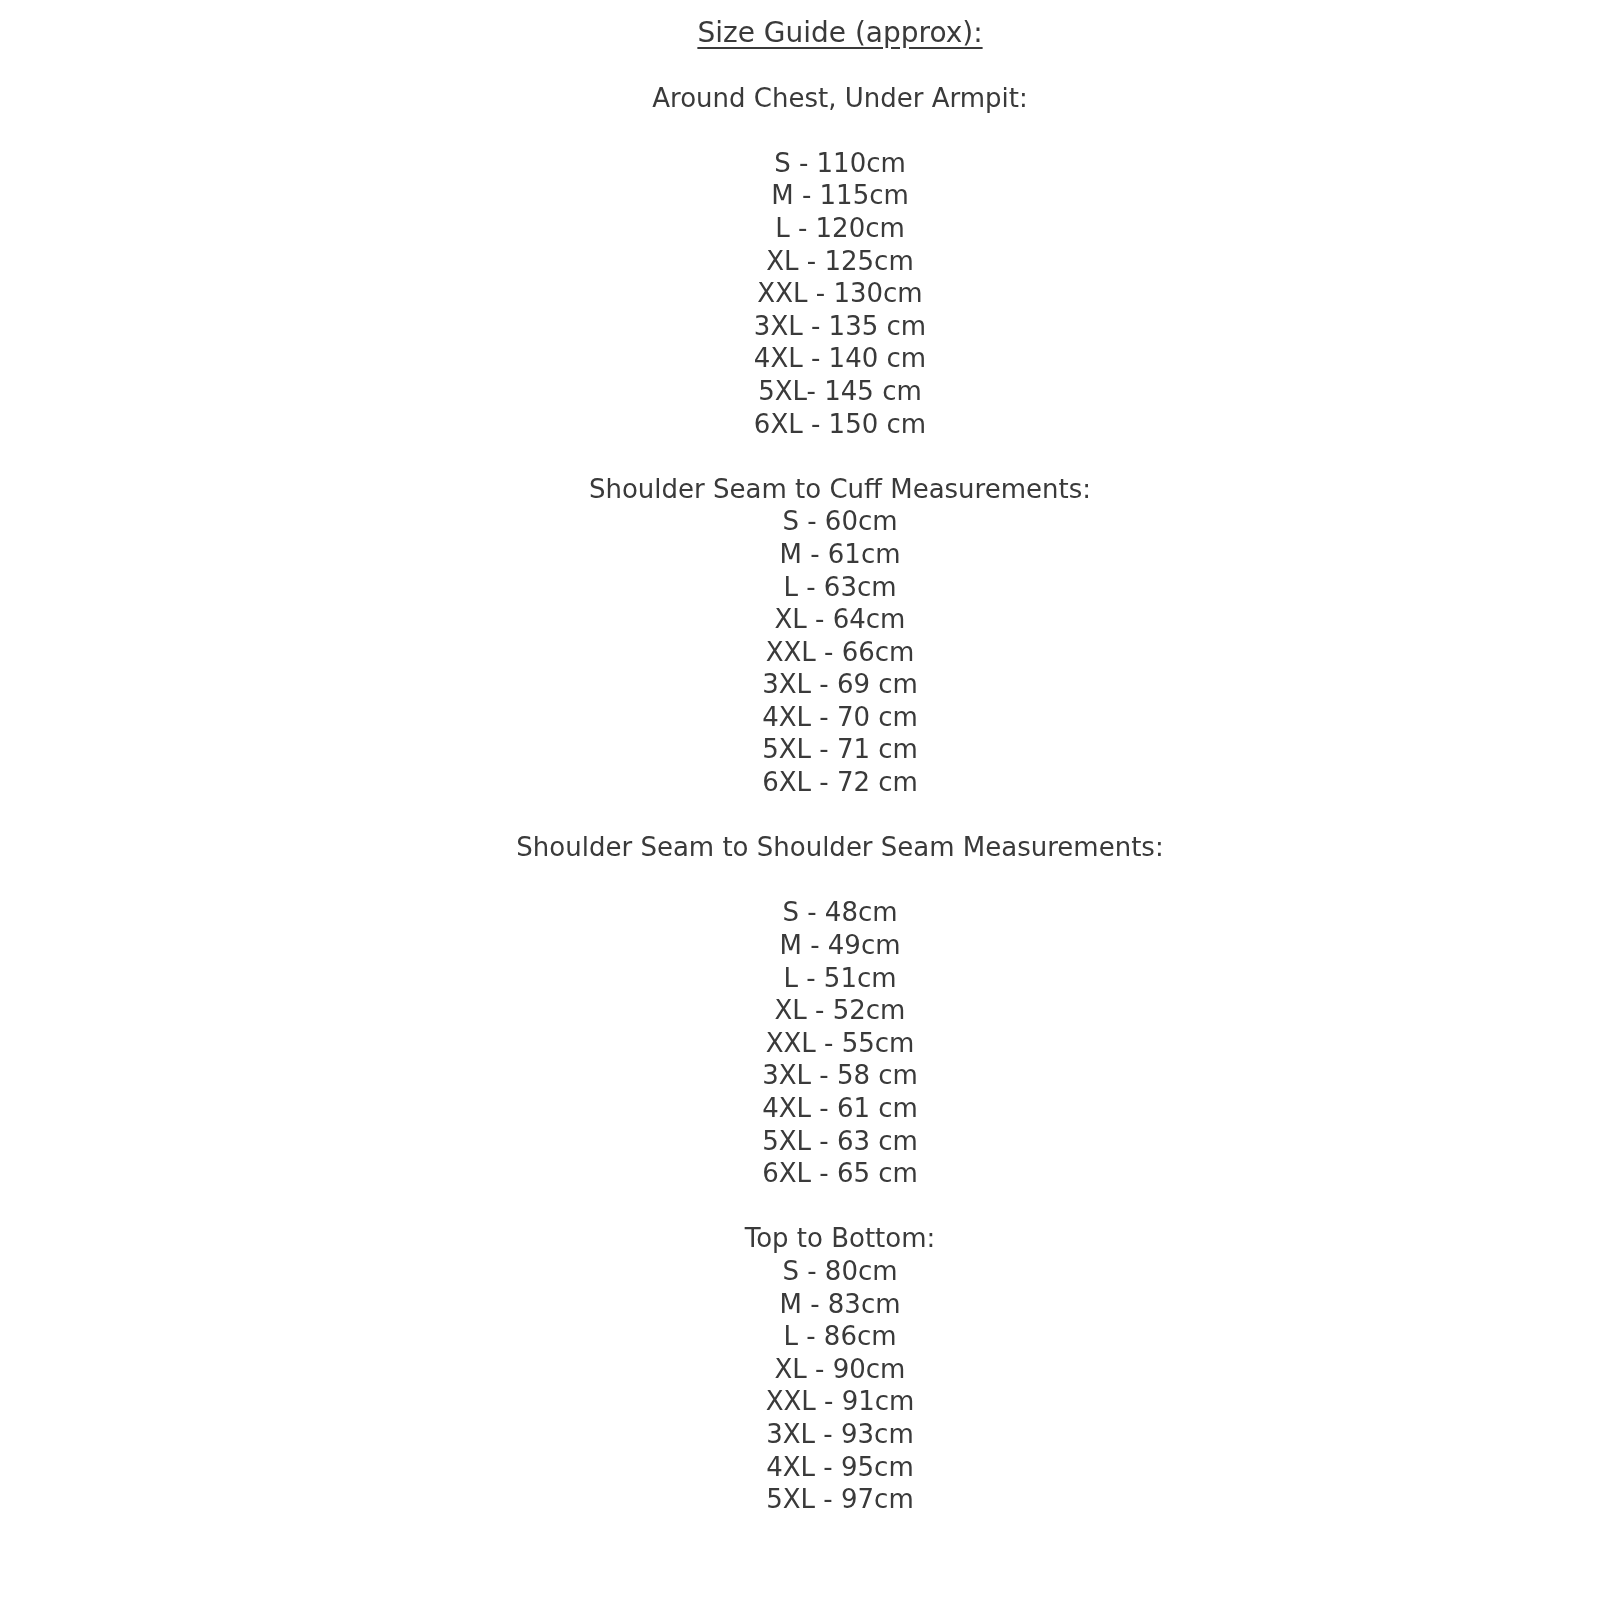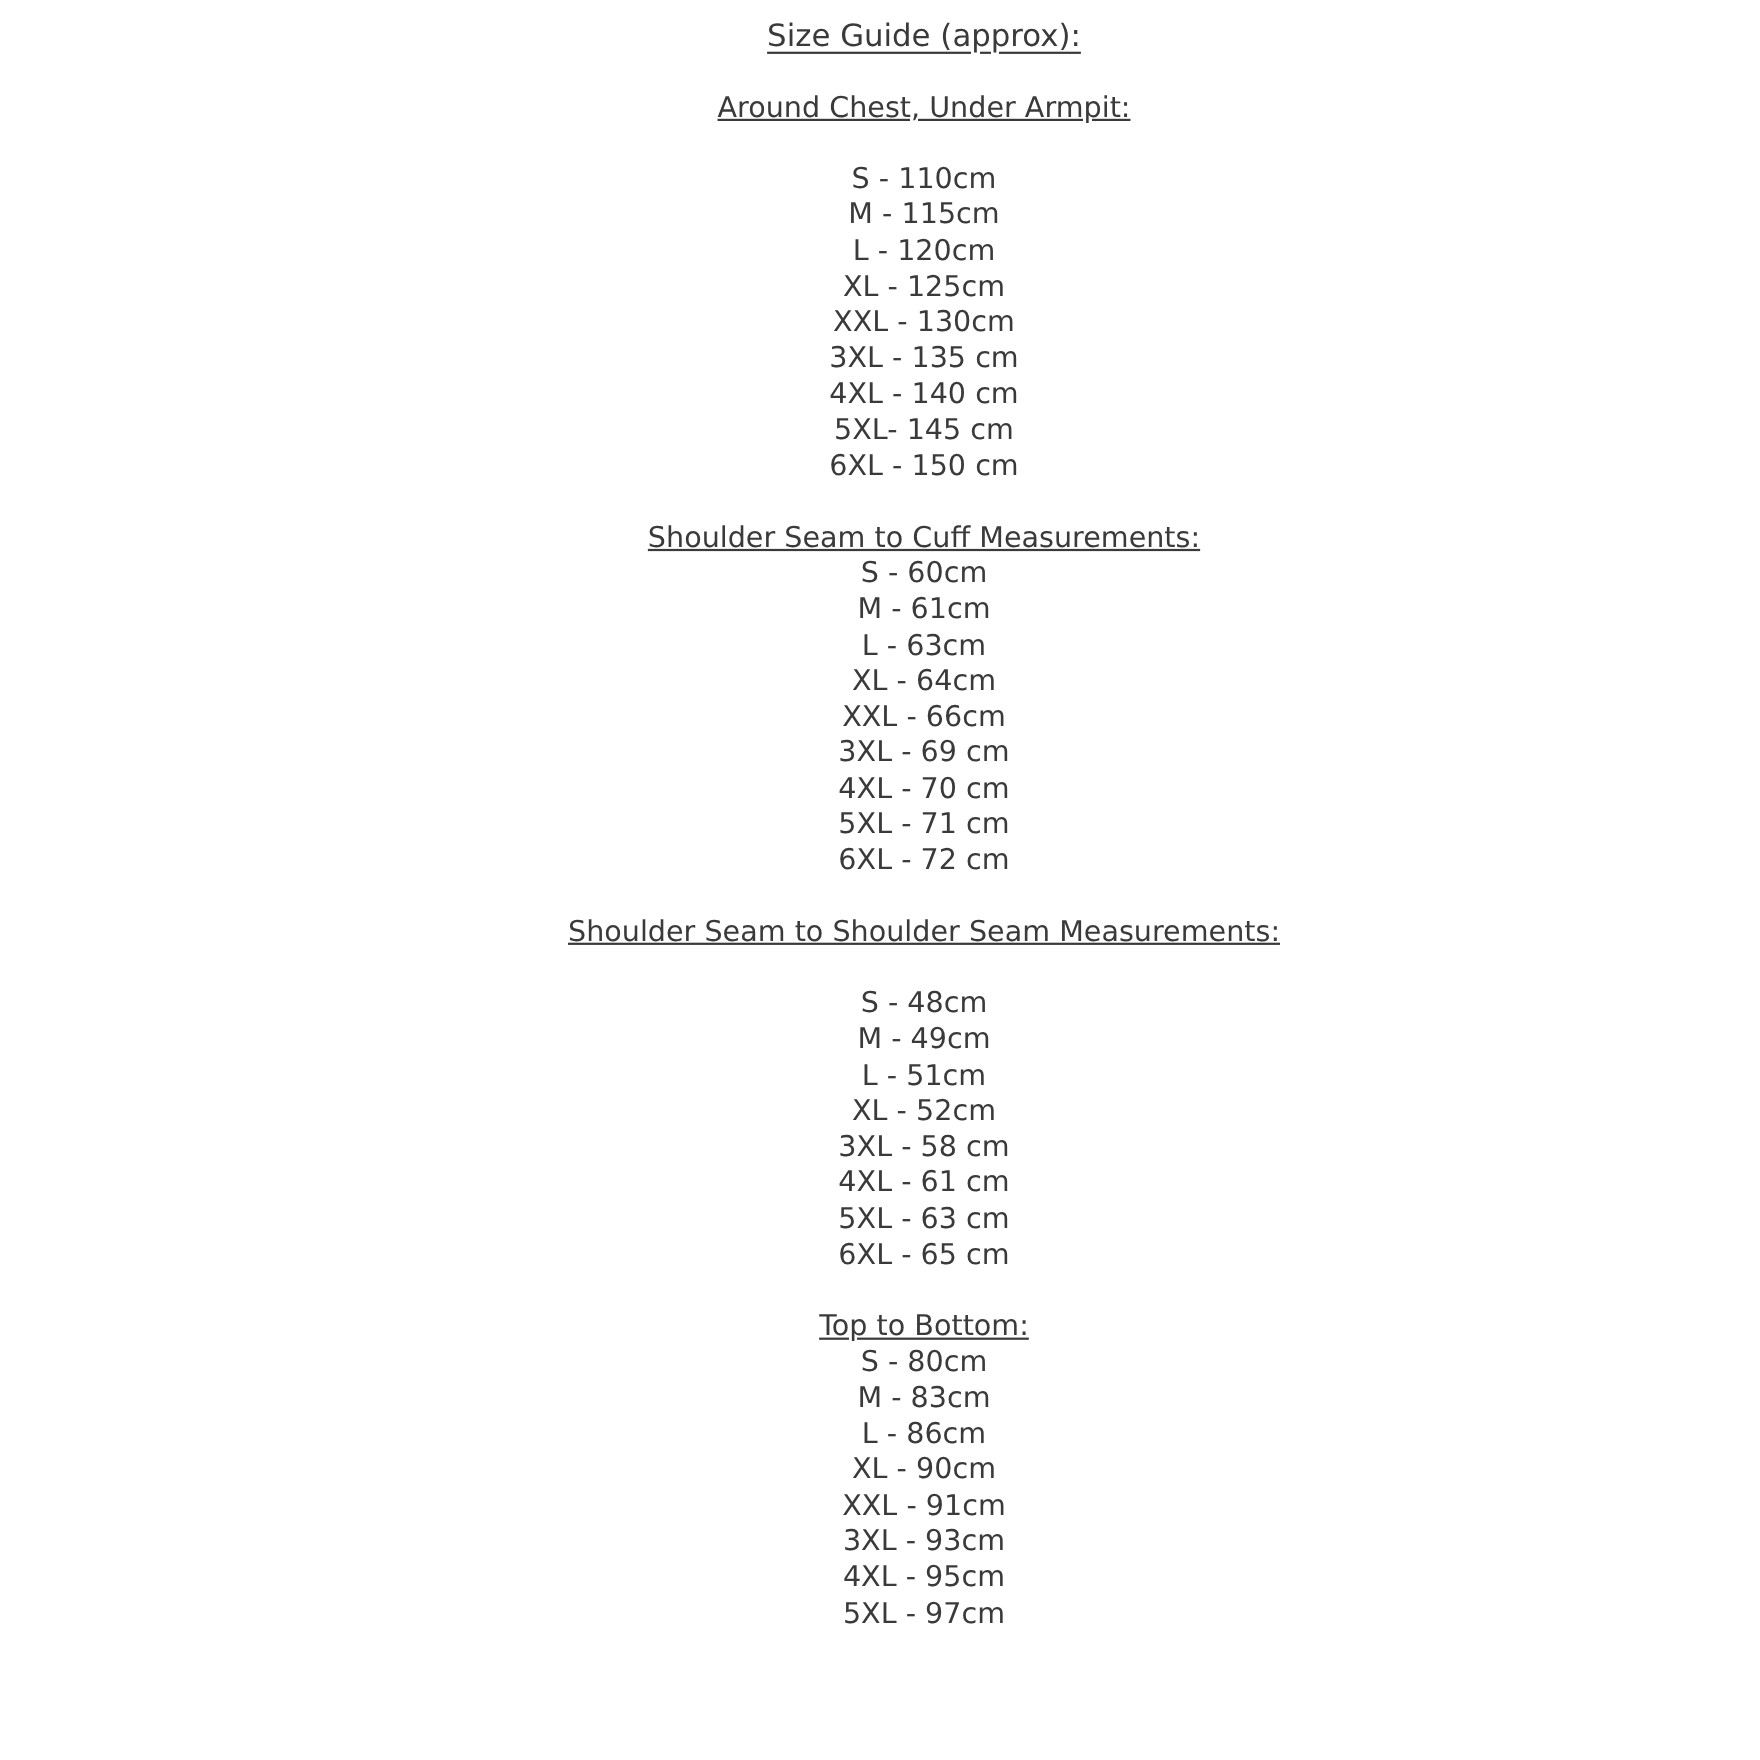--- a/index.html
+++ b/index.html
@@ -26,21 +26,20 @@
     font-weight: normal;
     margin: 0;
     text-decoration: underline;
     text-underline-offset: 5px;
     line-height: 33px;
   }
   .section-title {
     font-size: 26px;
     font-weight: normal;
     margin: 0;
-    text-decoration: underline;
   }
   .line {
     margin: 0;
   }
   .blank-line {
     height: 32.6px;
   }
 </style>
 </head>
 <body>
@@ -81,20 +80,21 @@
 
   <div class="blank-line"></div>
 
   <section>
     <h2 class="section-title">Shoulder Seam to Shoulder Seam Measurements:</h2>
     <div class="blank-line"></div>
     <div class="line">S - 48cm</div>
     <div class="line">M - 49cm</div>
     <div class="line">L - 51cm</div>
     <div class="line">XL - 52cm</div>
+    <div class="line">XXL - 55cm</div>
     <div class="line">3XL - 58 cm</div>
     <div class="line">4XL - 61 cm</div>
     <div class="line">5XL - 63 cm</div>
     <div class="line">6XL - 65 cm</div>
   </section>
 
   <div class="blank-line"></div>
 
   <section>
     <h2 class="section-title">Top to Bottom:</h2>

